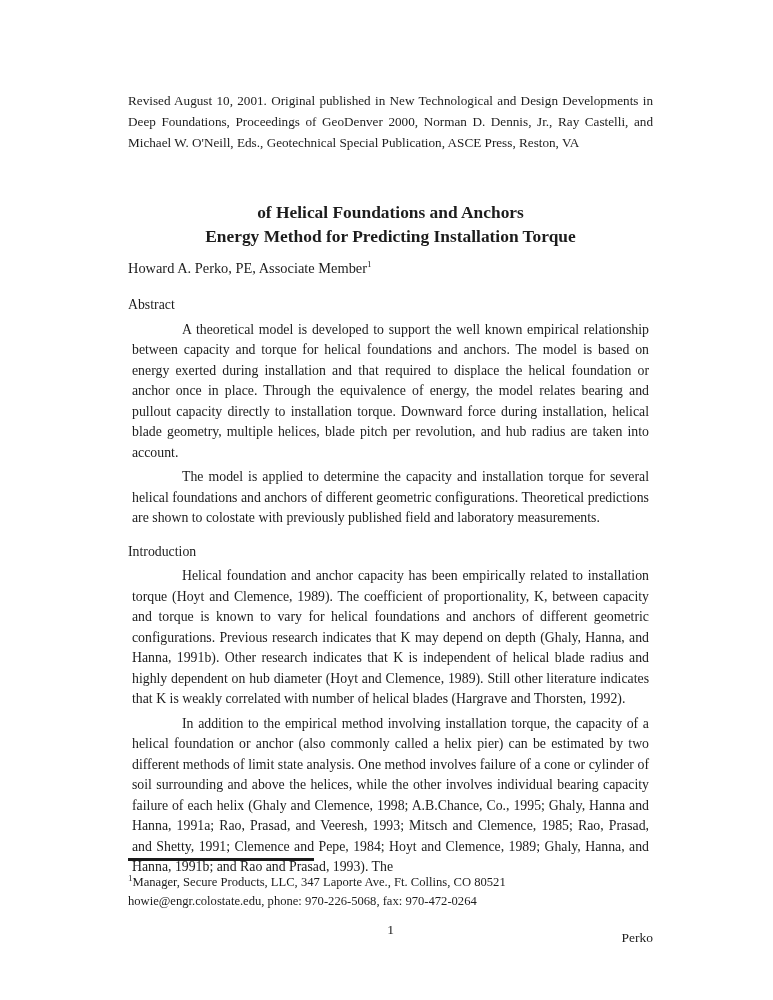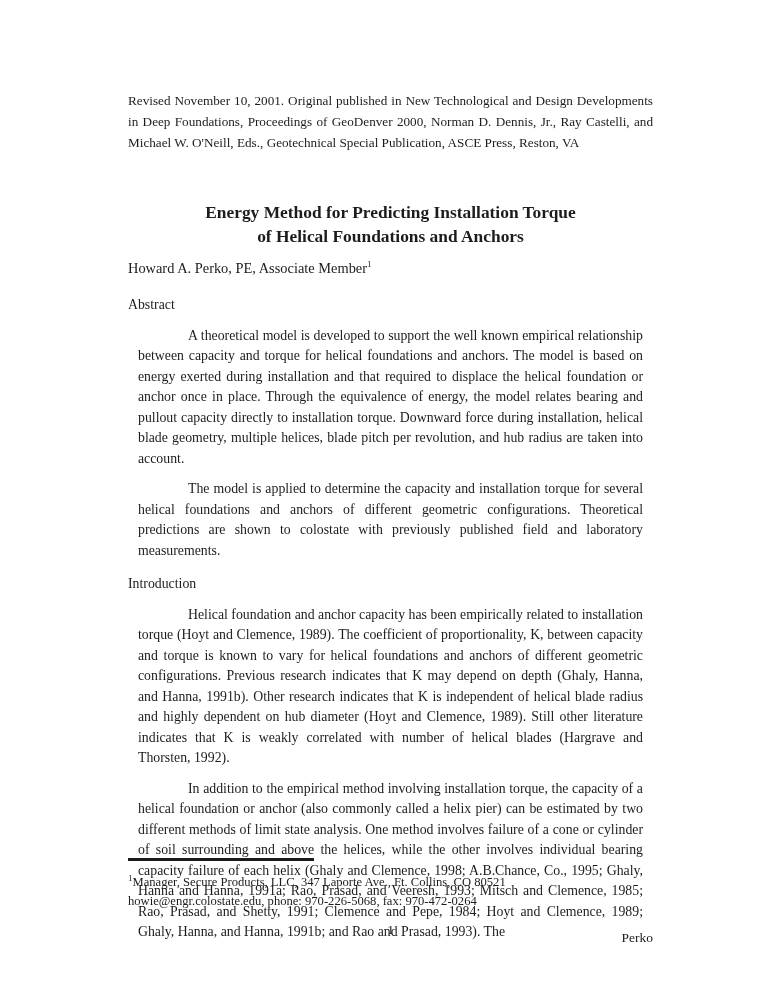--- a/index.html
+++ b/index.html
@@ -48,21 +48,21 @@
     font-size: 13.8px;
     line-height: 20.5px;
     margin: 0;
     margin-top: 17px;
     font-weight: normal;
   }
   .section-heading.intro {
     margin-top: 13px;
   }
   p.body-para {
-    margin: 10px;
+    margin: 4px;
     font-size: 13.8px;
     line-height: 20.5px;
     text-align: justify;
     text-indent: 50px;
   }
   .footnote-block {
     position: absolute;
     left: 128px;
     top: 858px;
     width: 525px;
@@ -99,25 +99,25 @@
     top: 8px;
   }
 </style>
 </head>
 <body>
 
 <div class="page">
 
   <div class="content">
 
-    <p class="header-note">Revised November 10, 2001.  Original published in New Technological and Design Developments in Deep Foundations, Proceedings of GeoDenver 2000, Norman D. Dennis, Jr., Ray Castelli, and Michael W. O'Neill, Eds., Geotechnical Special Publication, ASCE Press, Reston, VA</p>
+    <p class="header-note">Revised August 10, 2001.  Original published in New Technological and Design Developments in Deep Foundations, Proceedings of GeoDenver 2000, Norman D. Dennis, Jr., Ray Castelli, and Michael W. O'Neill, Eds., Geotechnical Special Publication, ASCE Press, Reston, VA</p>
 
     <div class="paper-title">
+      <div>of Helical Foundations and Anchors</div>
       <div>Energy Method for Predicting Installation Torque</div>
-      <div>of Helical Foundations and Anchors</div>
     </div>
 
     <div class="author-line">
       <span>Howard A. Perko, PE, Associate Member</span><sup>1</sup>
     </div>
 
     <h2 class="section-heading">Abstract</h2>
 
     <p class="body-para">A theoretical model is developed to support the well known empirical relationship between capacity and torque for helical foundations and anchors.  The model is based on energy exerted during installation and that required to displace the helical foundation or anchor once in place.  Through the equivalence of energy, the model relates bearing and pullout capacity directly to installation torque.  Downward force during installation, helical blade geometry, multiple helices, blade pitch per revolution, and hub radius are taken into account.</p>
 

